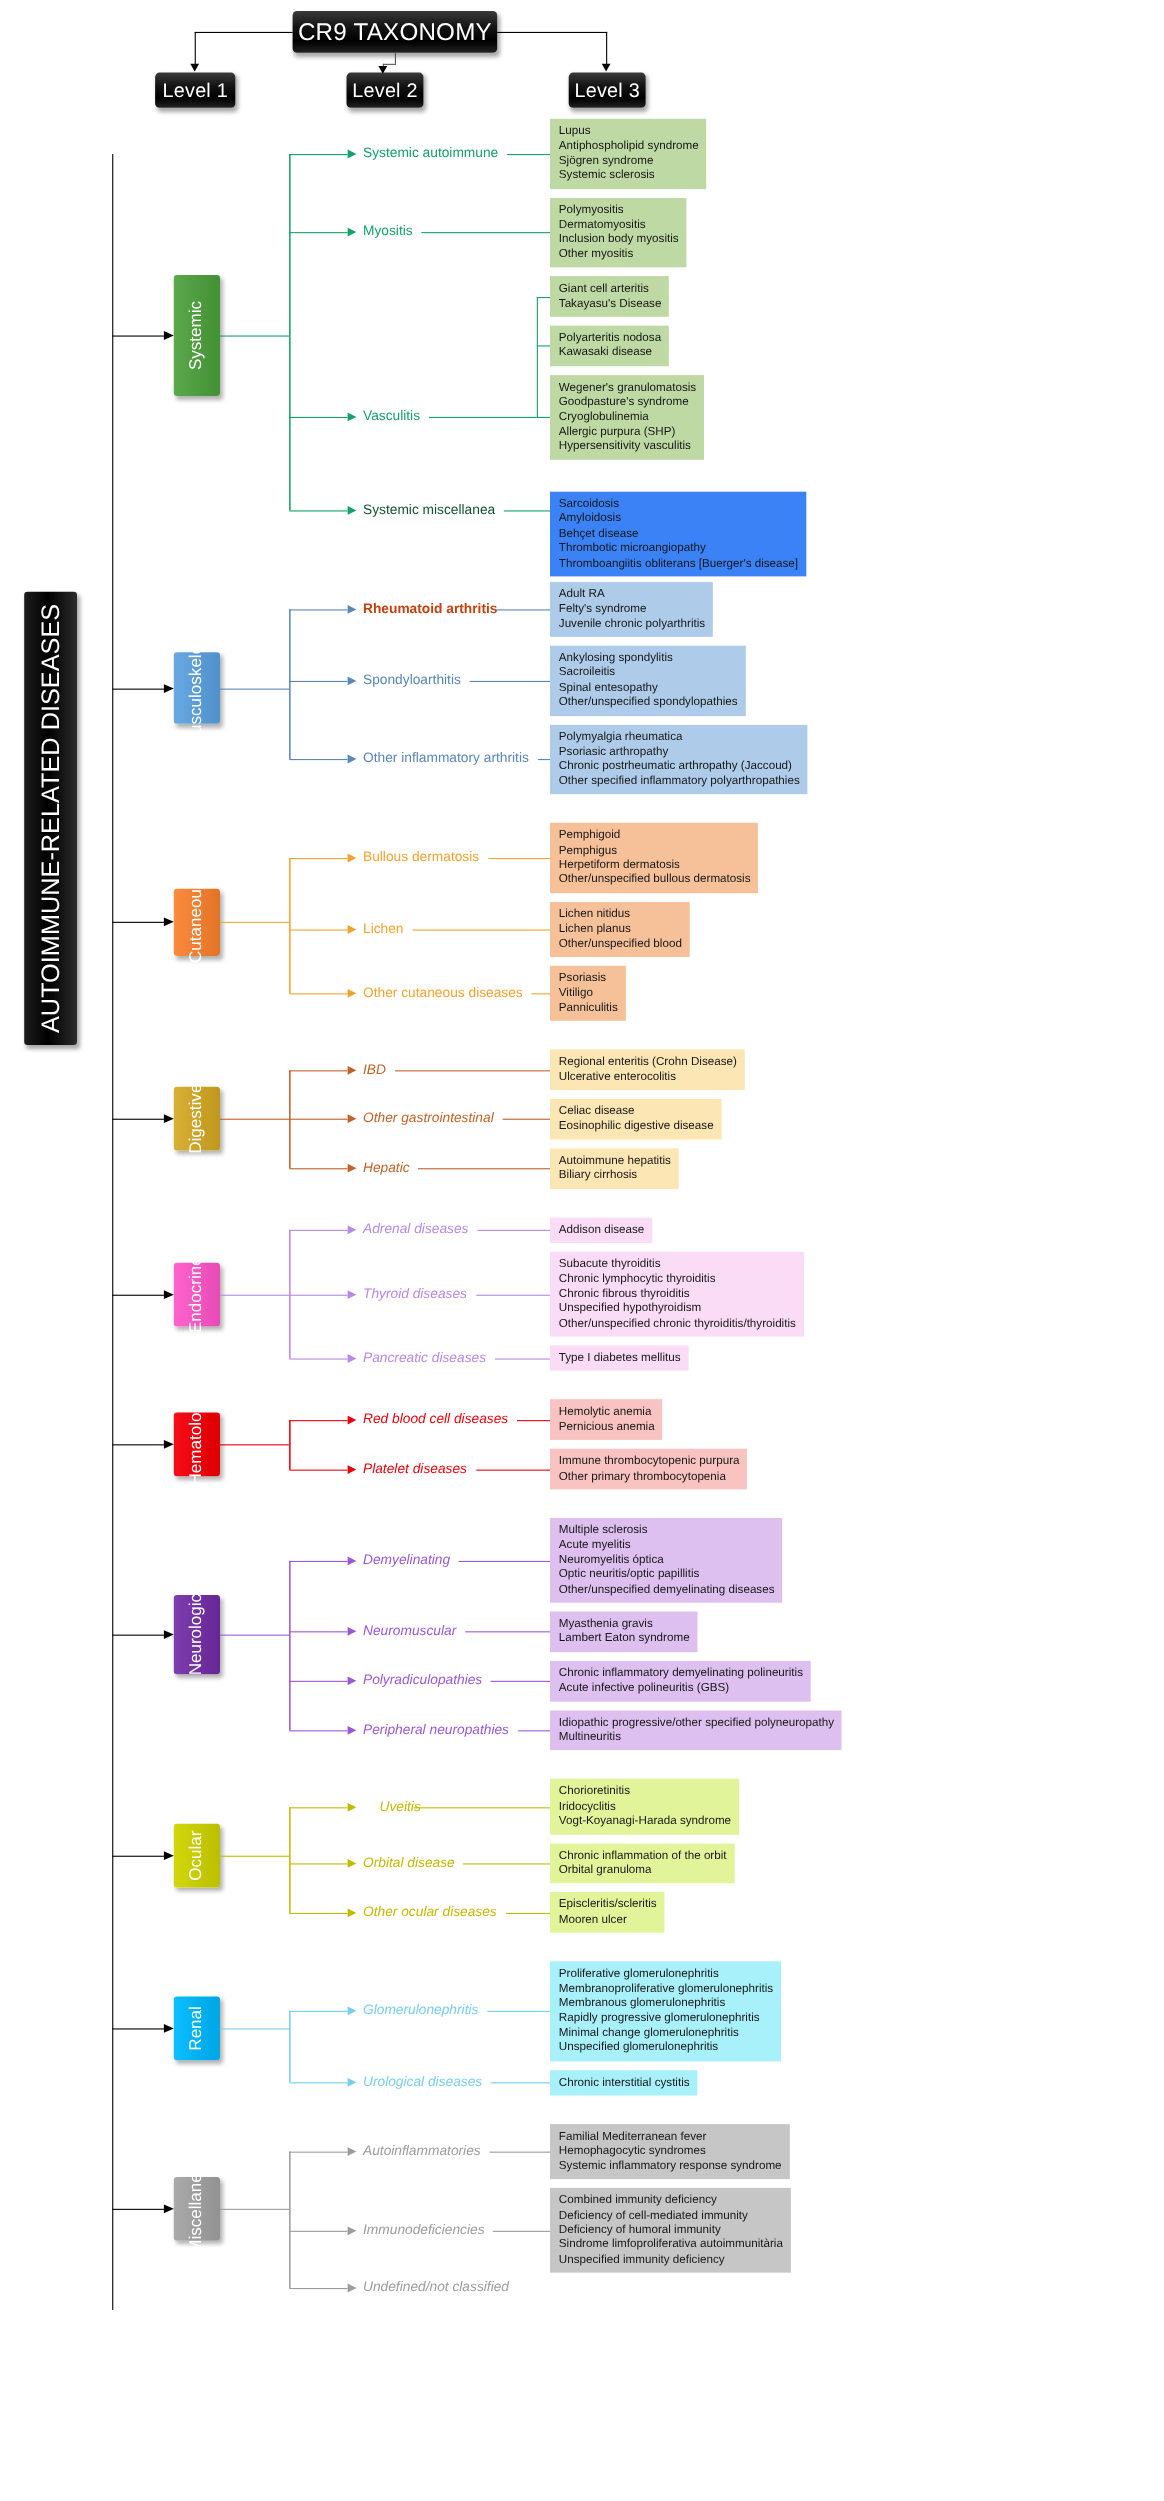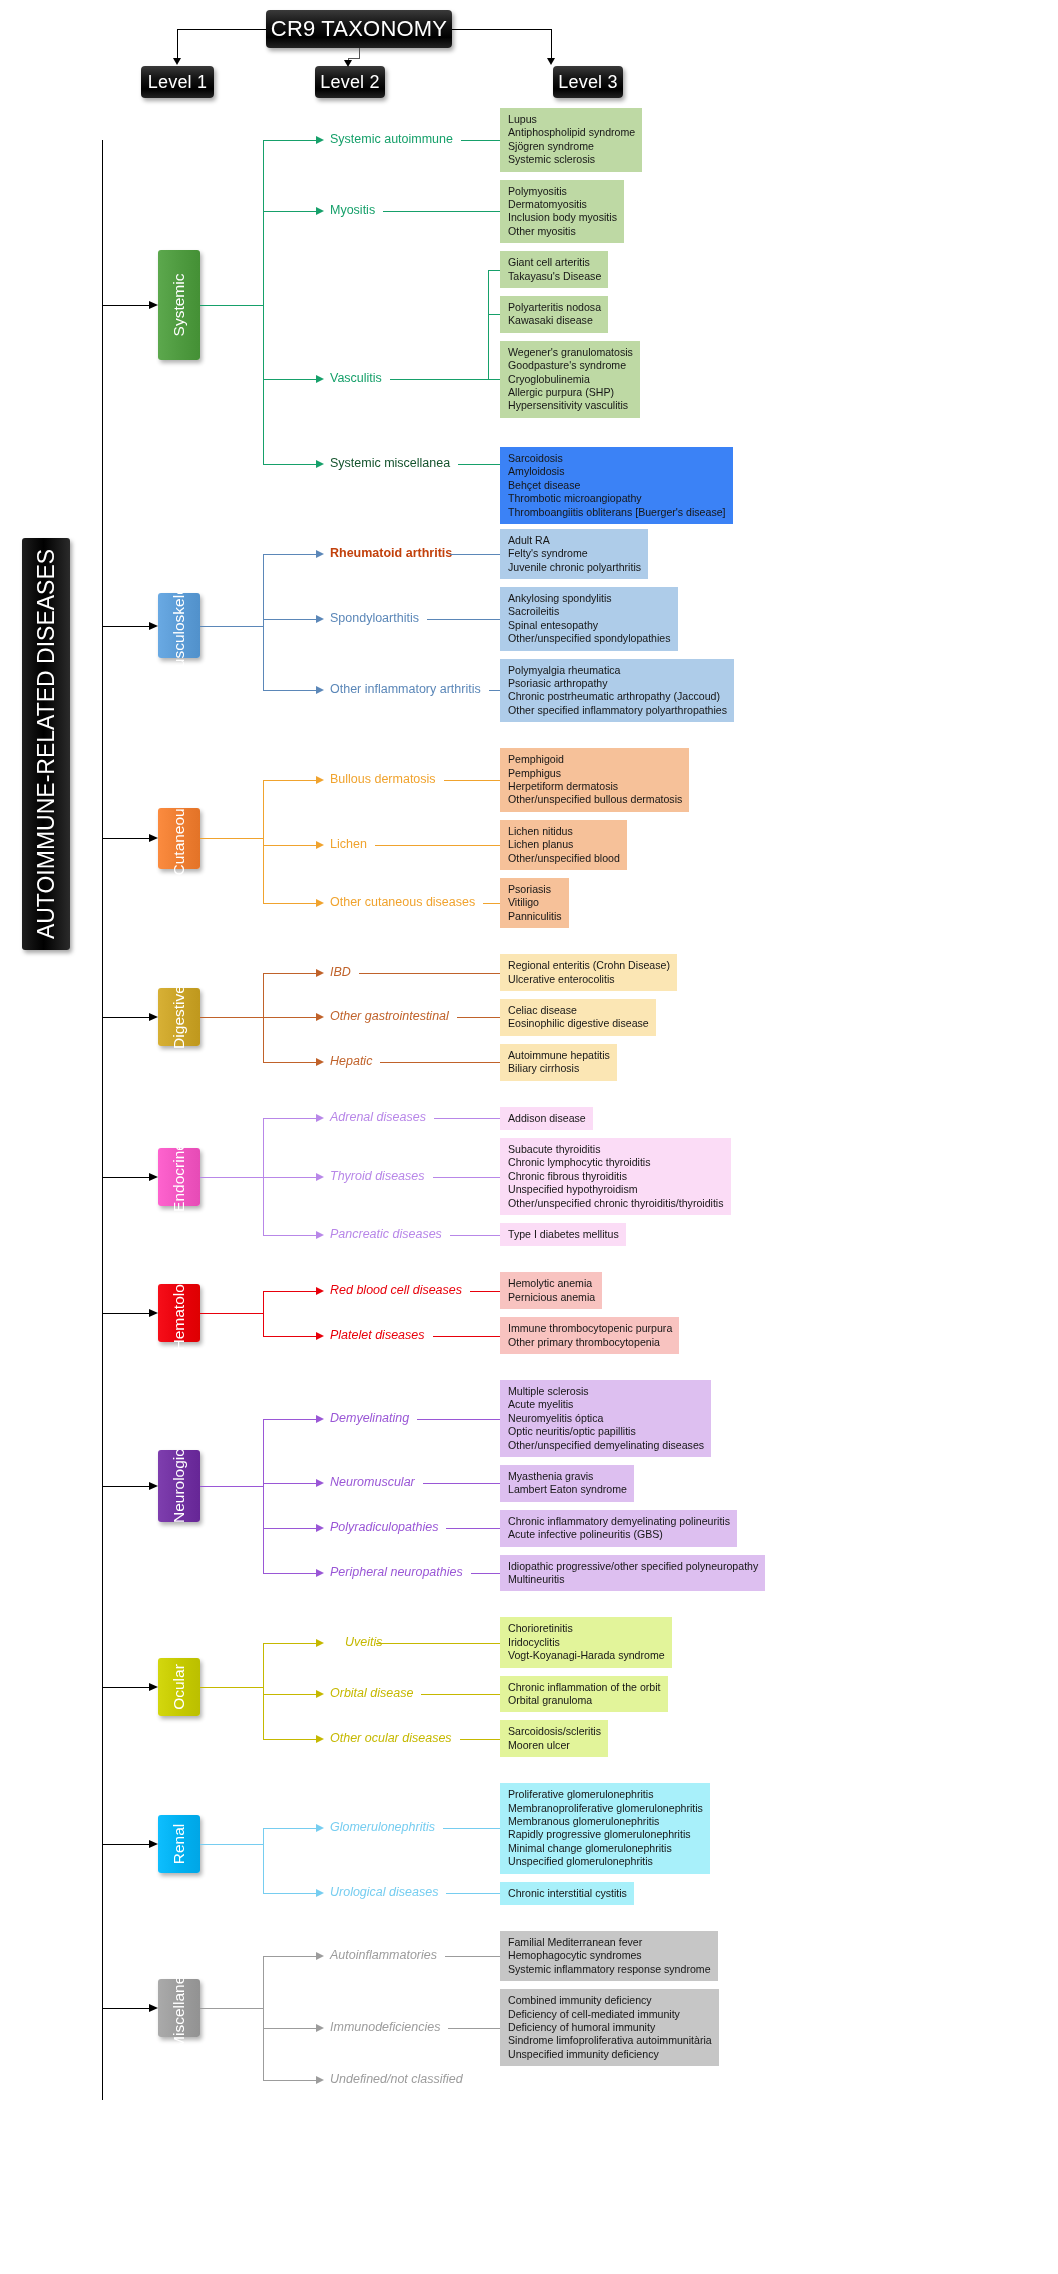--- a/index.html
+++ b/index.html
@@ -25,21 +25,21 @@
     align-items: center;
     justify-content: center;
     border-radius: 4px;
     box-shadow: 2px 3px 4px rgba(0,0,0,.35);
     letter-spacing: .2px;
     white-space: nowrap;
   }
   #title-chip { left: 266px; top: 10px; width: 186px; height: 38px; font-size: 22px; }
   #lvl1-chip  { left: 141px; top: 66px; width: 73px;  height: 32px; font-size: 18px; }
   #lvl2-chip  { left: 315px; top: 66px; width: 70px;  height: 32px; font-size: 18px; }
-  #lvl3-chip  { left: 517px; top: 66px; width: 70px;  height: 32px; font-size: 18px; margin-left: 36px; }
+  #lvl3-chip  { left: 517px; top: 66px; width: 70px;  height: 32px; font-size: 18px; }
 
   
   #master {
     position: absolute;
     left: 22px; top: 538px;
     width: 48px; height: 412px;
     background: linear-gradient(90deg,#1d1d1d 0%, #000000 45%, #2b2b2b 100%);
     border-radius: 3px;
     box-shadow: 2px 3px 4px rgba(0,0,0,.35);
   }
@@ -403,21 +403,21 @@
       <div class="arrow" style="left:316px; top:1638.5px; border-left:8px solid #c5b800;"></div>
       <div class="l3" style="left:500px; top:1675.6000000000001px; background:#e2f49a;">
         <div>Chronic inflammation of the orbit</div>
         <div>Orbital granuloma</div>
       </div>
       <div class="l2 ital" style="left:330px; top:1687.0000000000002px; color:#c5b800;">Orbital disease</div>
       <div class="hline" style="left:421.375px; top:1694.0000000000002px; width:78.625px; border-color:#c5b800;"></div>
       <div class="hline" style="left:263px; top:1694.0000000000002px; width:53px; border-color:#c5b800;"></div>
       <div class="arrow" style="left:316px; top:1690.0000000000002px; border-left:8px solid #c5b800;"></div>
       <div class="l3" style="left:500px; top:1720.4px; background:#e2f49a;">
-        <div>Sarcoidosis/scleritis</div>
+        <div>Episcleritis/scleritis</div>
         <div>Mooren ulcer</div>
       </div>
       <div class="l2 ital" style="left:330px; top:1731.8000000000002px; color:#c5b800;">Other ocular diseases</div>
       <div class="hline" style="left:459.59375px; top:1738.8000000000002px; width:40.40625px; border-color:#c5b800;"></div>
       <div class="hline" style="left:263px; top:1738.8000000000002px; width:53px; border-color:#c5b800;"></div>
       <div class="arrow" style="left:316px; top:1734.8000000000002px; border-left:8px solid #c5b800;"></div>
       <div class="vline" style="left:263px; top:1642.5px; height:96.30000000000018px; border-color:#c5b800;"></div>
       <div class="cat" style="left:158px; top:1658.3000000000002px; height:58px; background:linear-gradient(90deg, #d3d70e 0%, #c5c900 55%, #bbbf00 100%);">
         <span class="vtext">Ocular</span>
       </div>

